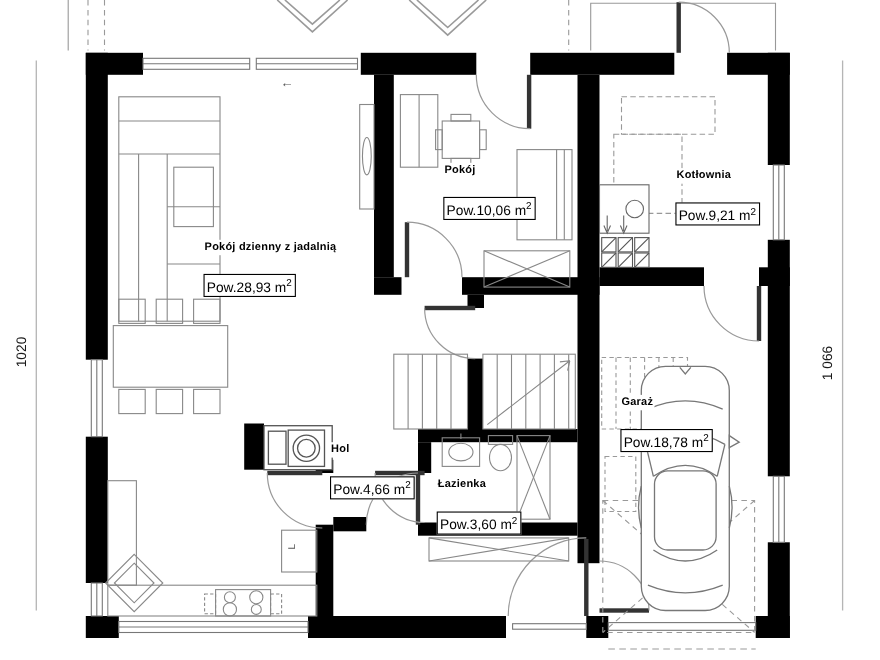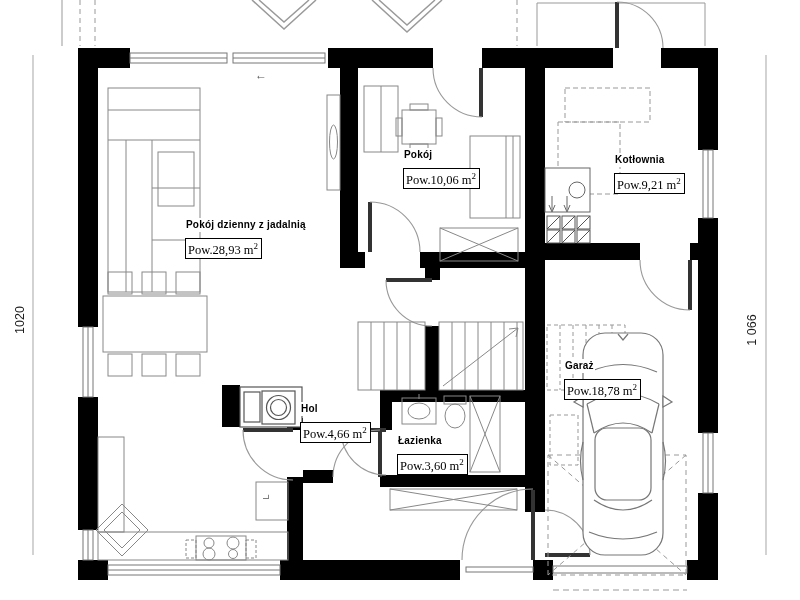--- a/index.html
+++ b/index.html
@@ -1,21 +1,21 @@
 <!DOCTYPE html>
 <html><head>
 <meta charset="utf-8">
 <style>
   html,body{margin:0;padding:0;background:#fff;}
   .canvas{position:relative;width:800px;height:600px;background:#fff;overflow:hidden;
           font-family:"Liberation Sans",sans-serif;color:#000;}
   svg{position:absolute;left:0;top:0;}
   .room-label{position:absolute;line-height:14px;white-space:nowrap;}
   .rname{font-weight:bold;font-size:10px;background:#fff;display:inline-block;padding:0 1px;letter-spacing:.2px;}
-  .rarea{display:block;margin-top:6px;font-family:Liberation Serif, serif;}
+  .rarea{display:block;margin-top:17px;}
   .rarea .box{border:1px solid #000;background:#fff;font-size:12.5px;padding:0 3px 1px 2px;display:inline-block;}
   .rarea sup{font-size:9px;}
   .dim{position:absolute;font-size:12.5px;color:#1a1a1a;transform:rotate(-90deg);width:60px;text-align:center;}
   .dim-left{left:-10px;top:313px;}
   .dim-right{left:722px;top:323px;}
   .sym-arrow{position:absolute;left:255px;top:68px;font-size:12px;color:#555;}
   .sym-L{position:absolute;left:263px;top:492px;font-size:9px;color:#555;transform:rotate(-90deg);}
 </style>
 </head>
 <body>

